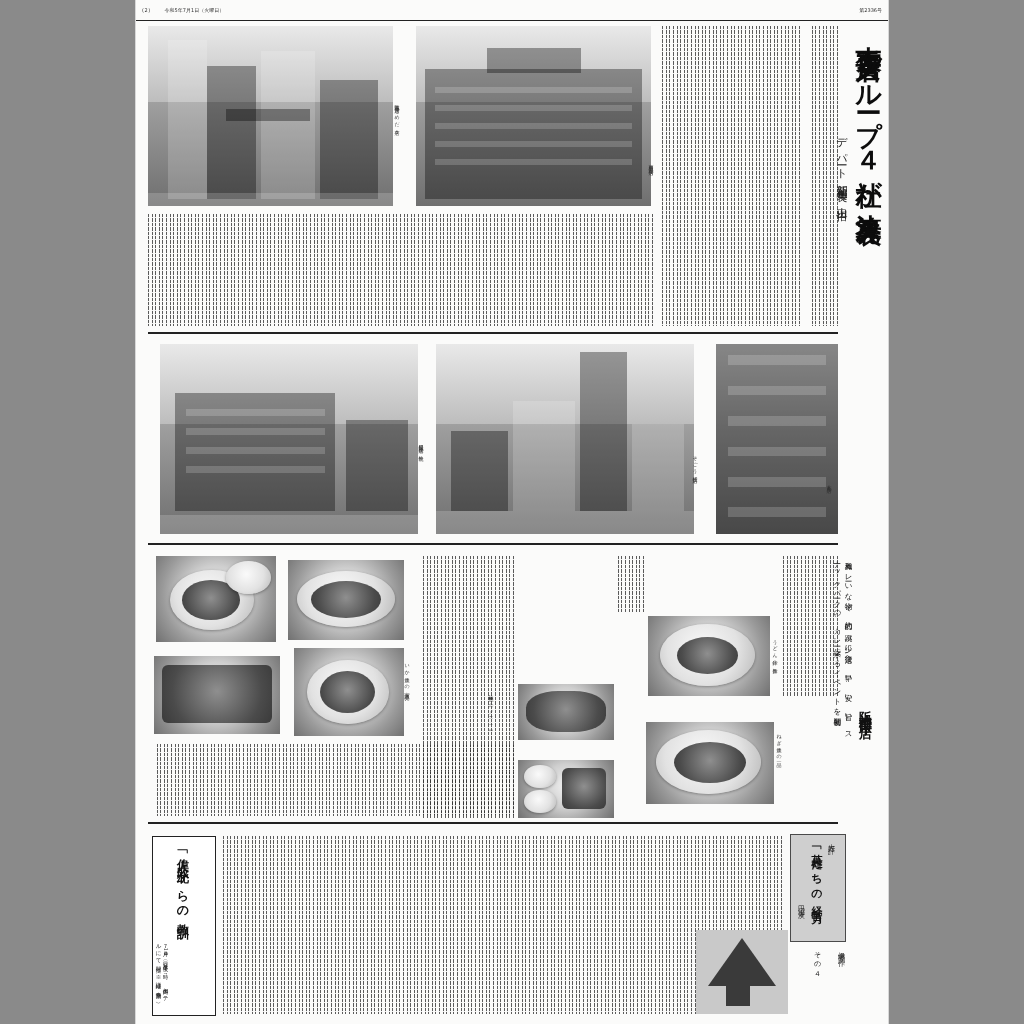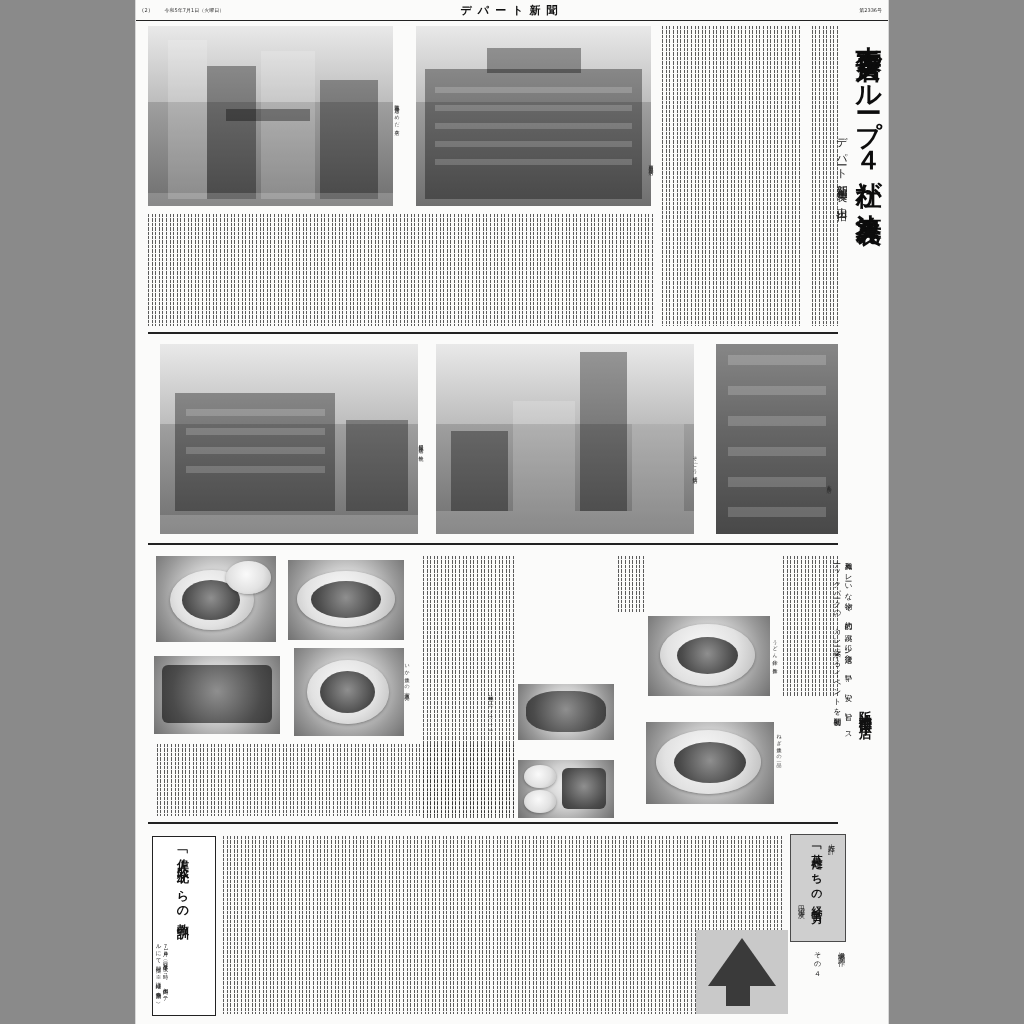--- a/index.html
+++ b/index.html
@@ -139,21 +139,20 @@
   }
 </style>
 </head>
 <body>
 
 <div class="page">
 
   <div class="masthead">
     <span class="mh-left">(2)</span>
     <span class="mh-date">令和5年7月1日（火曜日）</span>
-    <span class="mh-title">デパート新聞</span>
     <span class="mh-right">第2336号</span>
   </div>
 
   <div class="headline">大手百貨店グループ４社が決算発表</div>
   <div class="byline">デパート新聞編集長　山田悟</div>
 
   <div class="colblock" style="left:524px;top:26px;width:140px;height:300px;"></div>
   <div class="colblock" style="left:674px;top:26px;width:28px;height:300px;"></div>
 
   <div class="photo" style="left:12px;top:26px;width:245px;height:180px;">

